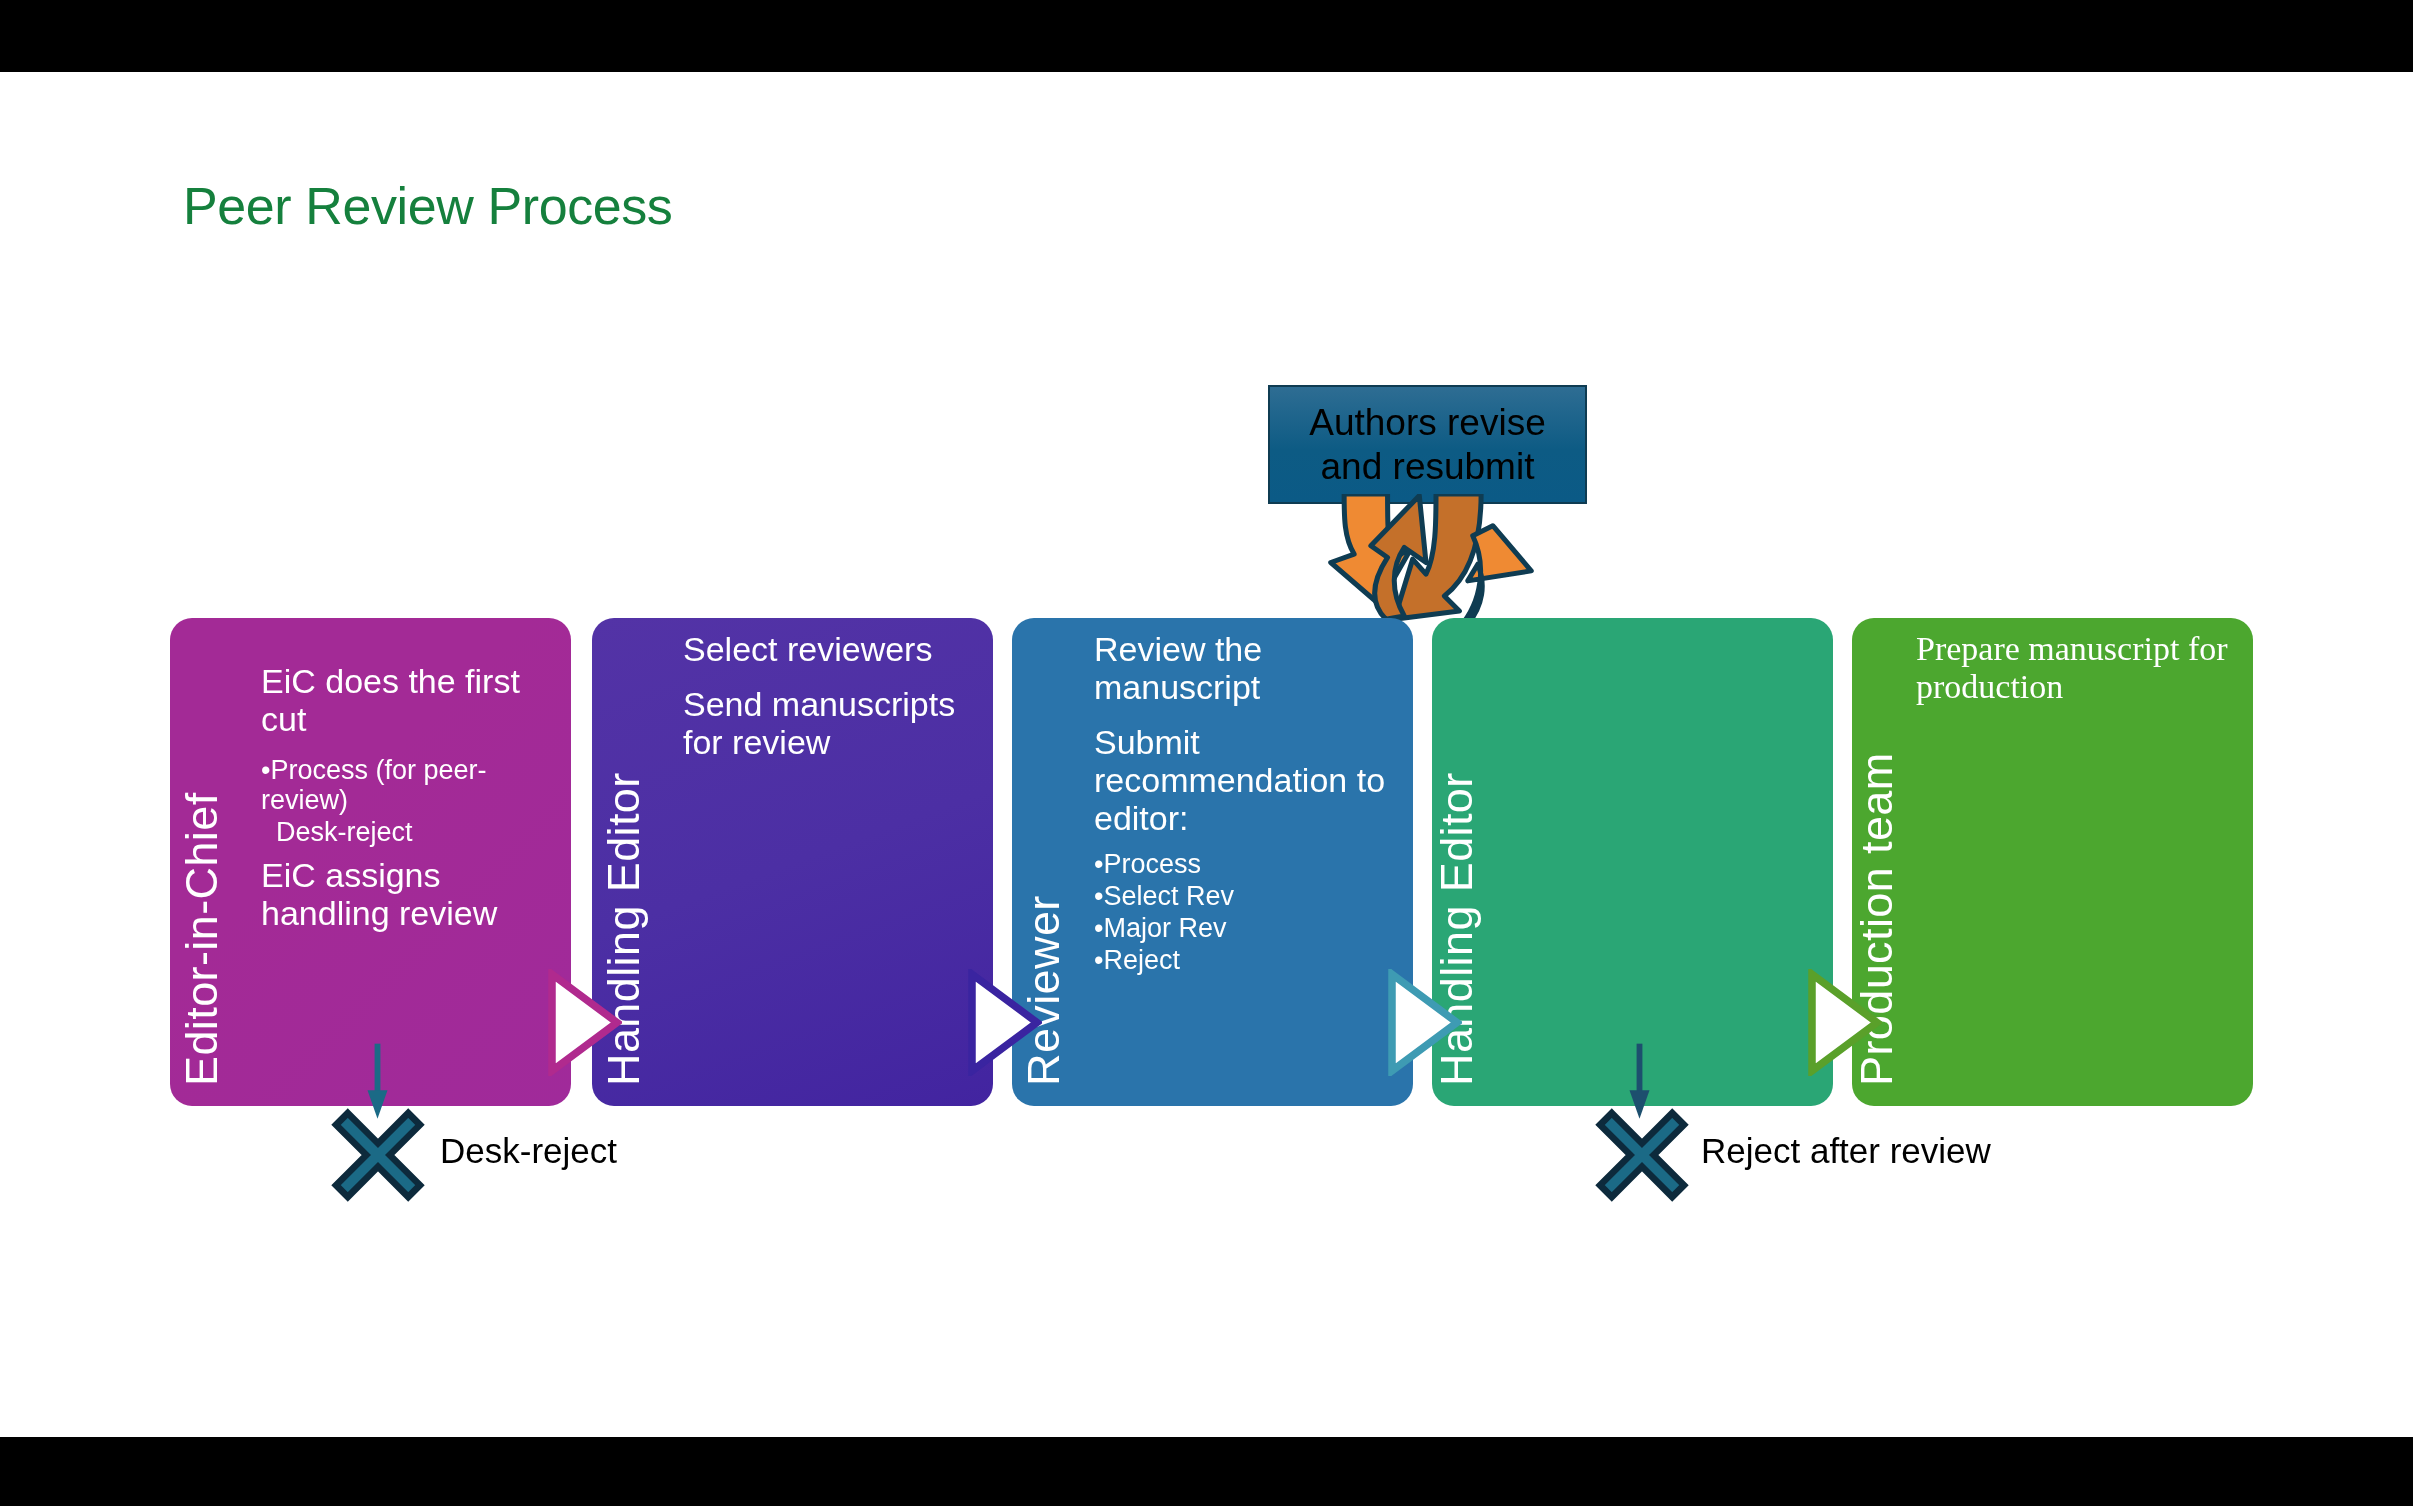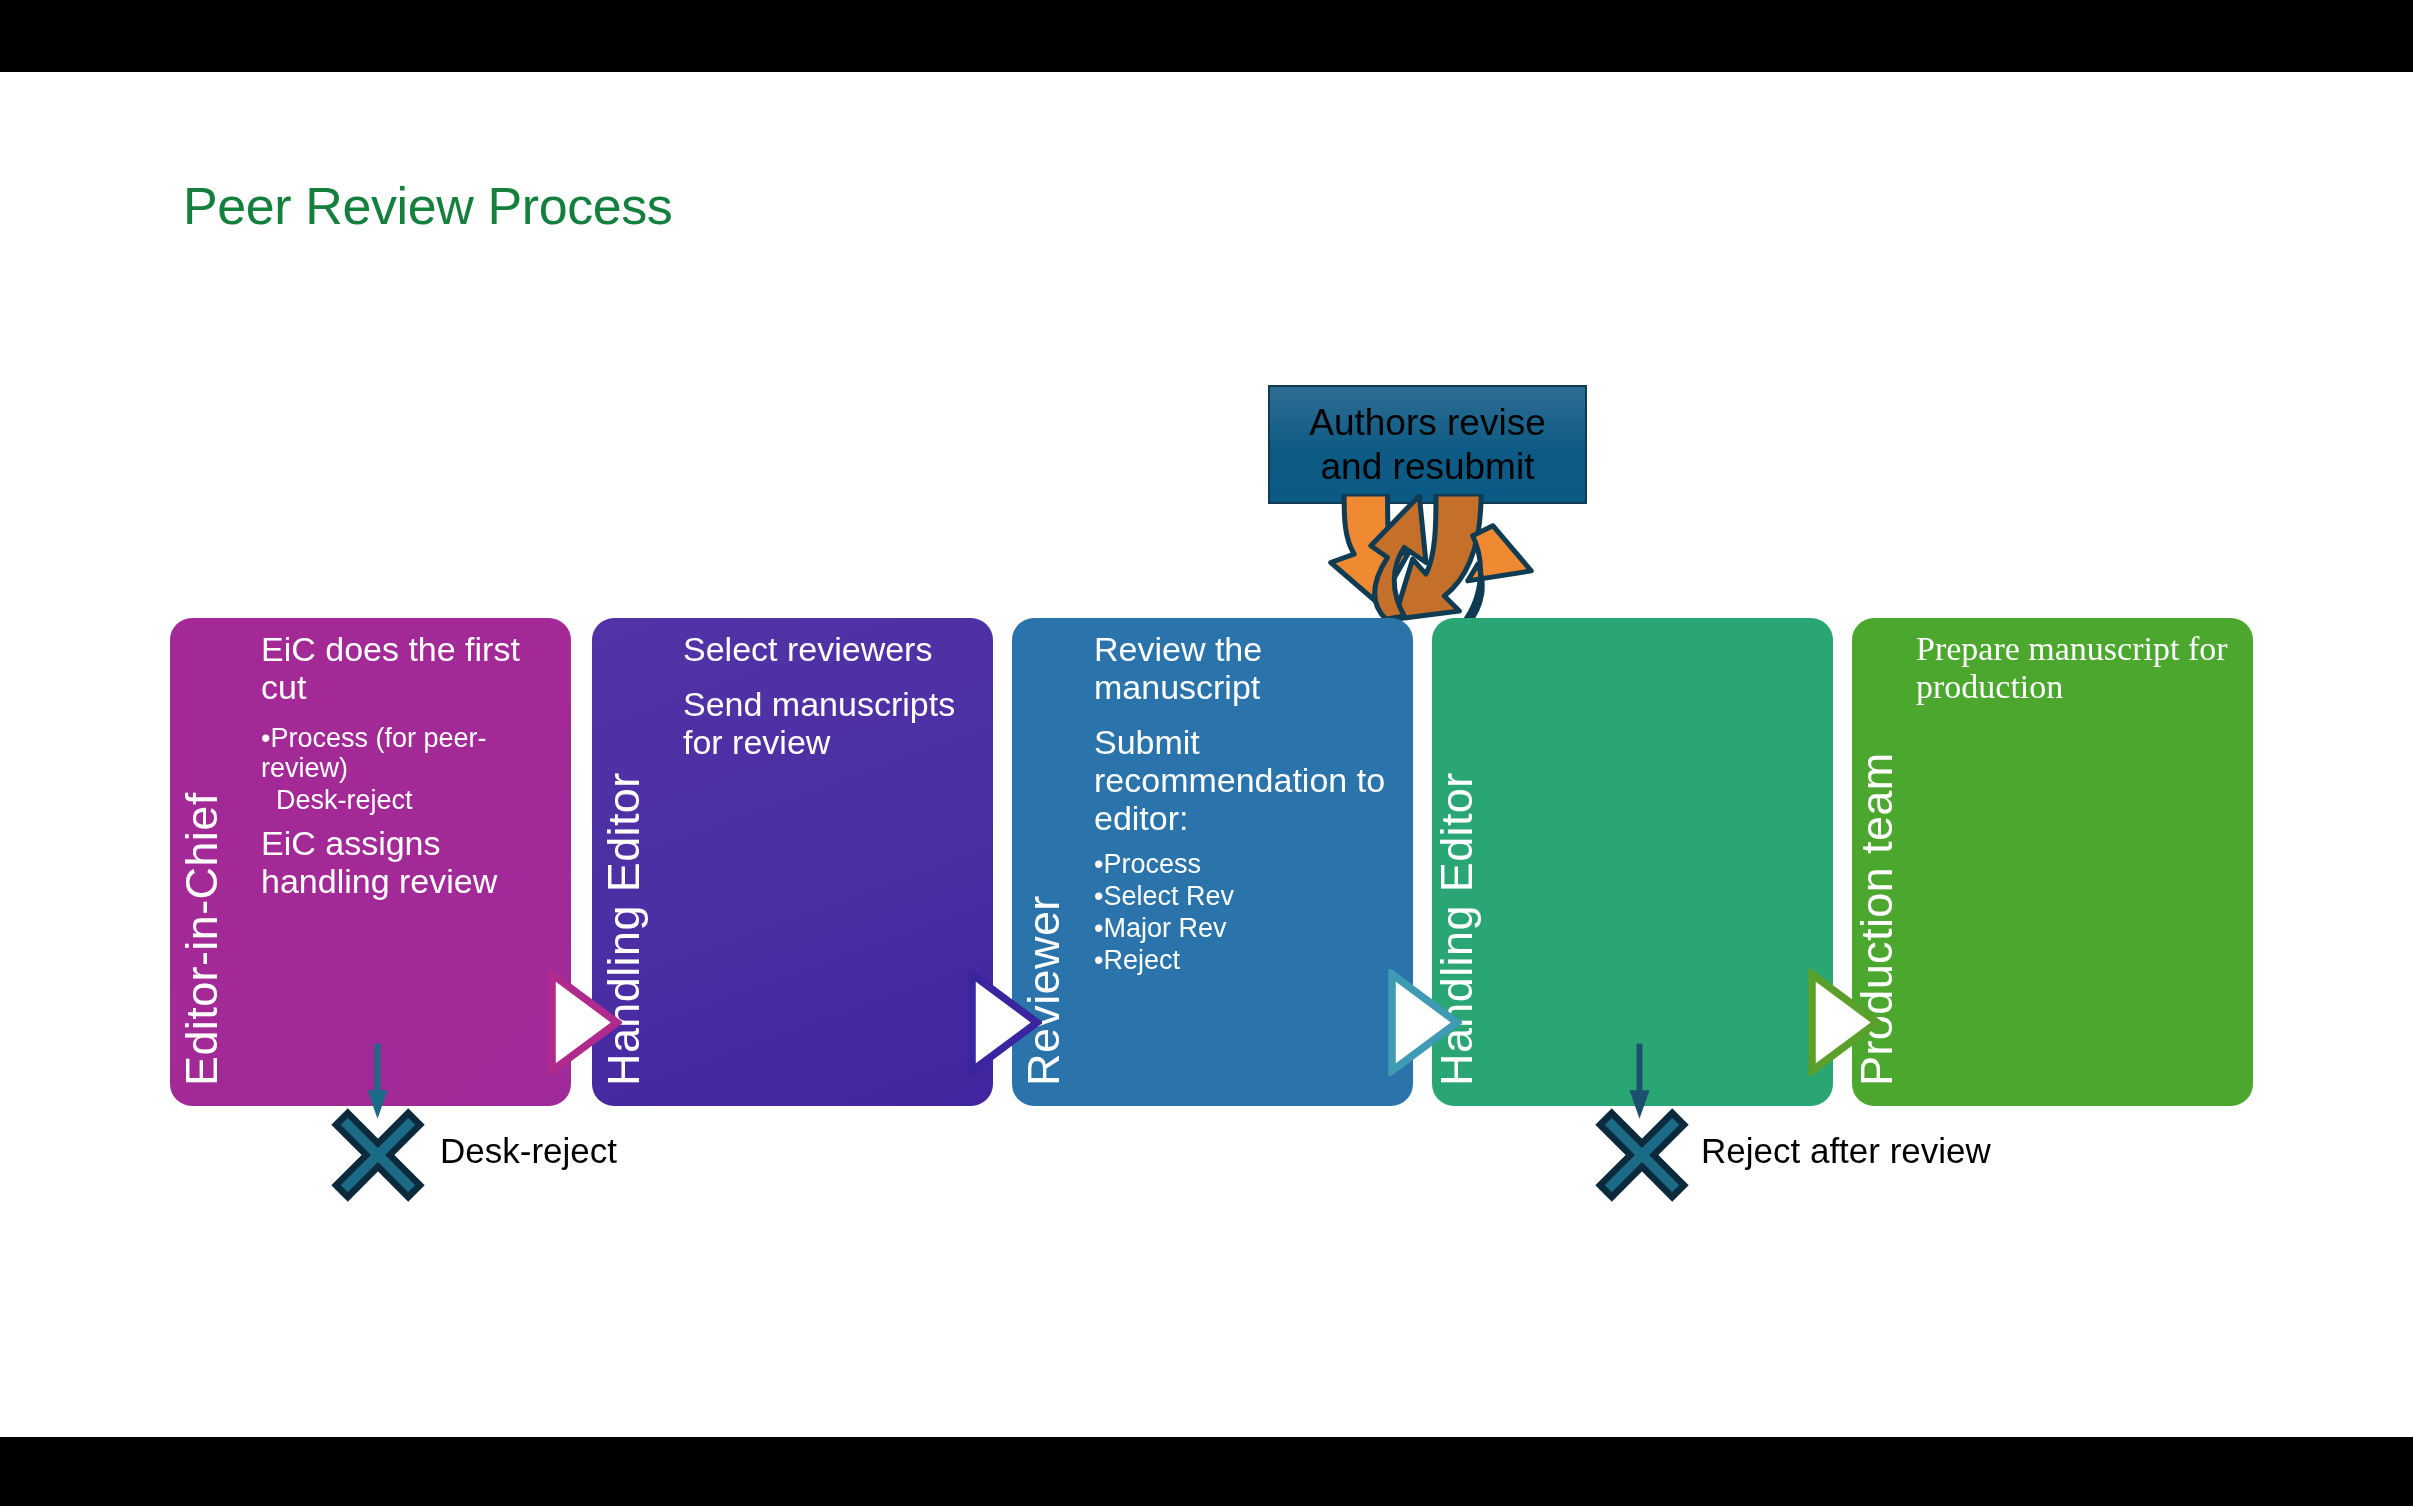--- a/index.html
+++ b/index.html
@@ -82,21 +82,21 @@
     color: #ffffff;
   }
   .proc-sub.indent { padding-left: 15px; }
 
   
   #box-eic {
     left: 170px; top: 618px; width: 401px; height: 488px;
     background: linear-gradient(135deg, #a32a96 0%, #a32a96 40%, #a02a9a 100%);
   }
   #box-eic .proc-label { bottom: 20px; left: 54px; }
-  #box-eic .proc-body { left: 91px; width: 302px; }
+  #box-eic .proc-body { left: 91px; width: 302px; margin-top: 32px; }
 
   #box-he1 {
     left: 592px; top: 618px; width: 401px; height: 488px;
     background: linear-gradient(160deg, #5333a6 0%, #4c2fa4 50%, #4224a0 100%);
   }
   #box-he1 .proc-label { bottom: 20px; left: 54px; }
   #box-he1 .proc-body { left: 91px; width: 310px; }
 
   #box-rev {
     left: 1012px; top: 618px; width: 401px; height: 488px;

